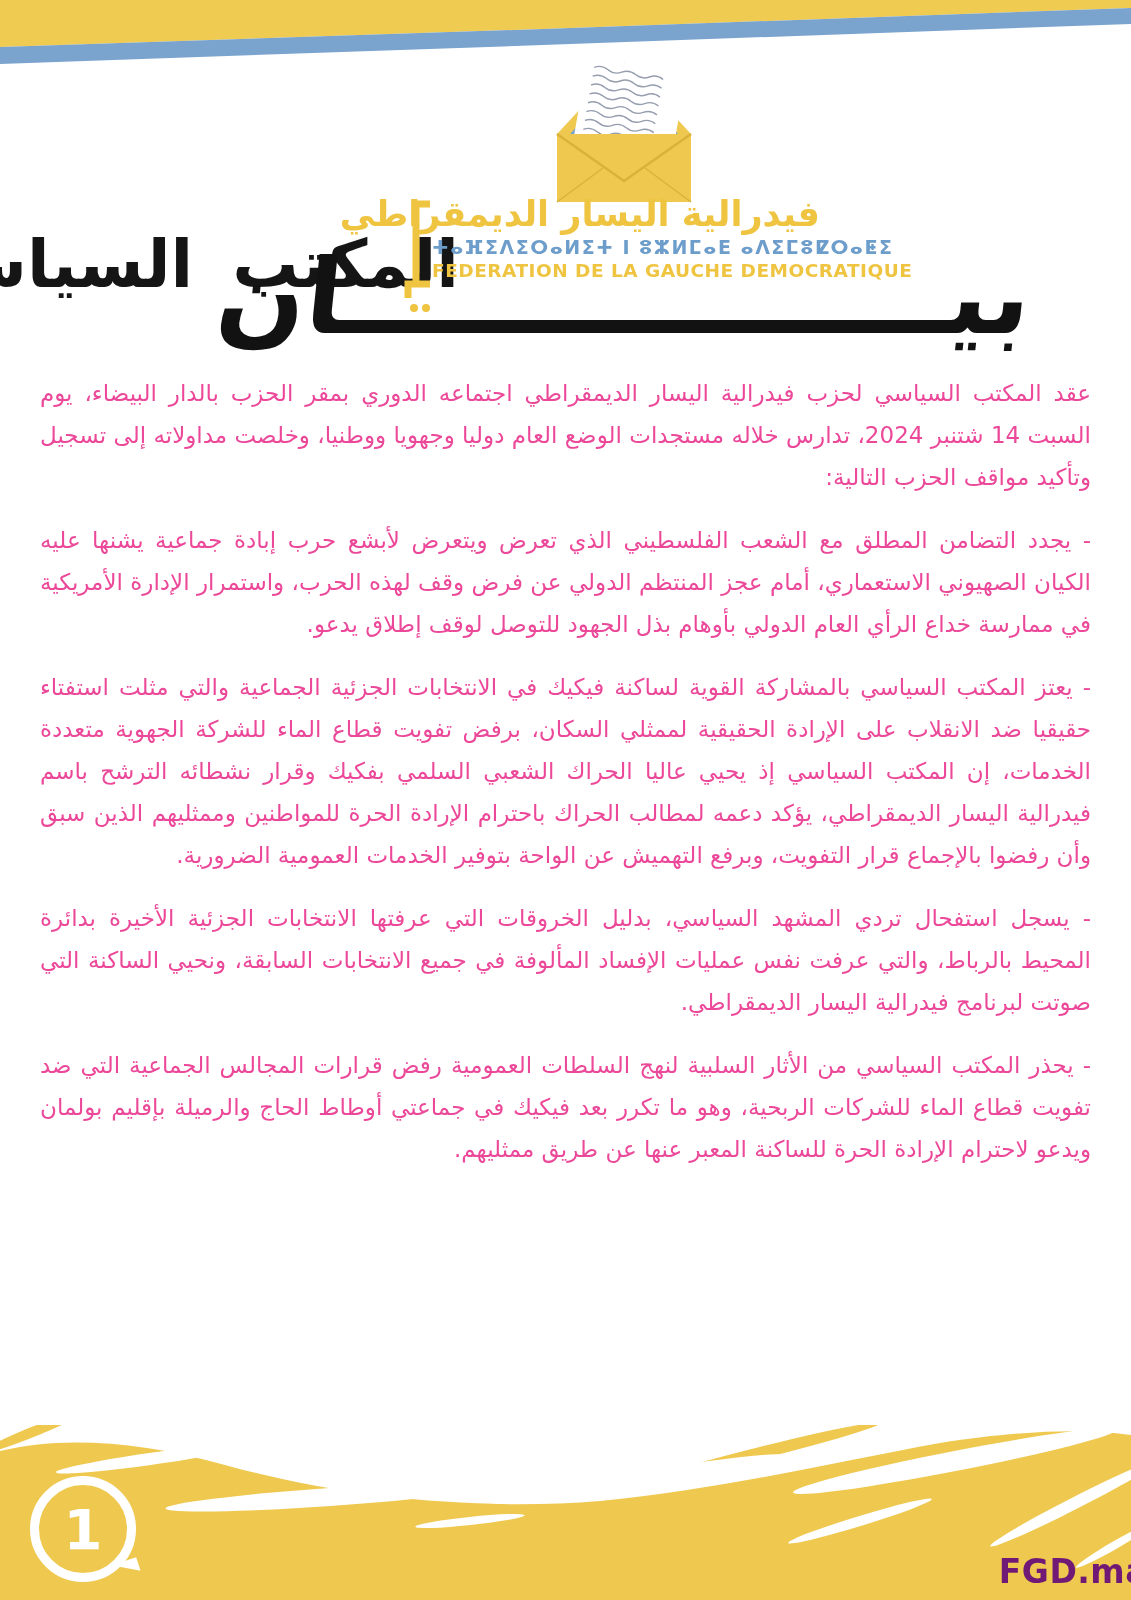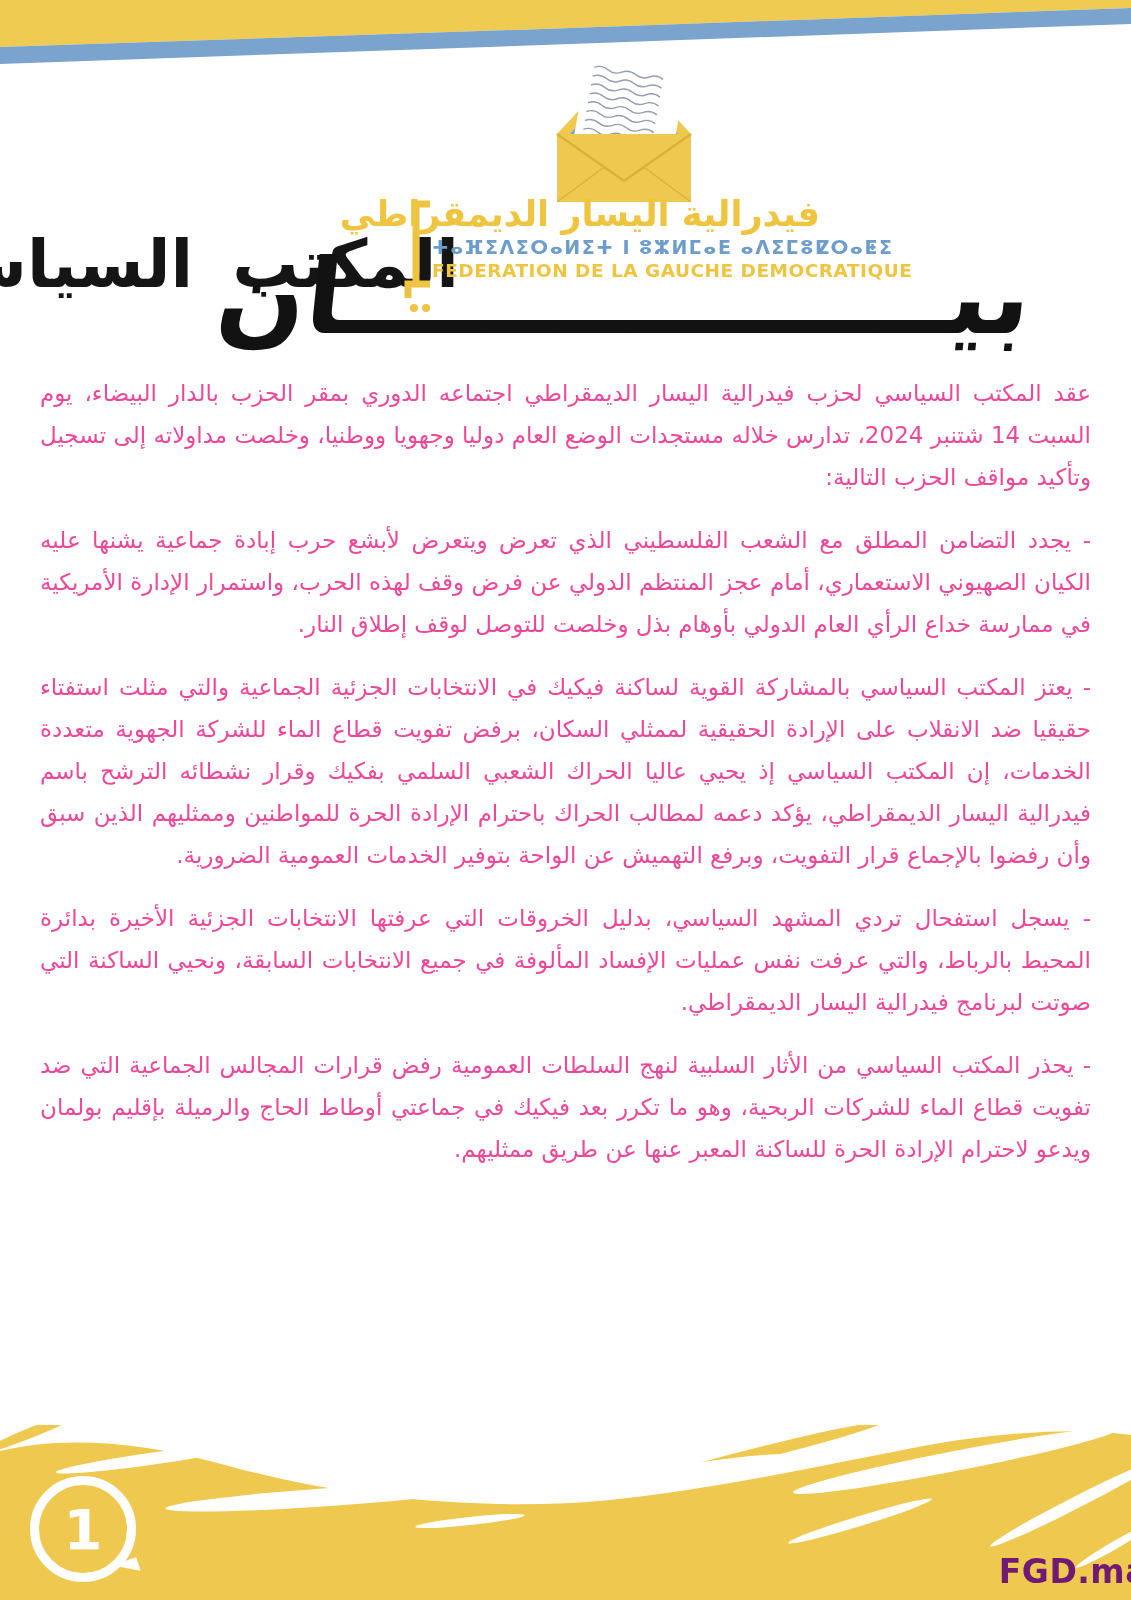--- a/index.html
+++ b/index.html
@@ -138,21 +138,21 @@
   <div class="logo-block">
     <div class="logo-arabic">فيدرالية اليسار الديمقراطي</div>
     <div class="logo-tifinagh">ⵜⴰⴼⵉⴷⵉⵔⴰⵍⵉⵜ ⵏ ⵓⵣⵍⵎⴰⴹ ⴰⴷⵉⵎⵓⵇⵔⴰⵟⵉ</div>
     <div class="logo-french">FEDERATION DE LA GAUCHE DEMOCRATIQUE</div>
   </div>
 
   <div class="bayan">بيـــــــــــــــــان</div>
 
   <main class="statement-body">
     <p>عقد المكتب السياسي لحزب فيدرالية اليسار الديمقراطي اجتماعه الدوري بمقر الحزب بالدار البيضاء، يوم السبت 14 شتنبر 2024، تدارس خلاله مستجدات الوضع العام دوليا وجهويا ووطنيا، وخلصت مداولاته إلى تسجيل وتأكيد مواقف الحزب التالية:</p>
-    <p>- يجدد التضامن المطلق مع الشعب الفلسطيني الذي تعرض ويتعرض لأبشع حرب إبادة جماعية يشنها عليه الكيان الصهيوني الاستعماري، أمام عجز المنتظم الدولي عن فرض وقف لهذه الحرب، واستمرار الإدارة الأمريكية في ممارسة خداع الرأي العام الدولي بأوهام بذل وخلصت للتوصل لوقف إطلاق النار.</p>
+    <p>- يجدد التضامن المطلق مع الشعب الفلسطيني الذي تعرض ويتعرض لأبشع حرب إبادة جماعية يشنها عليه الكيان الصهيوني الاستعماري، أمام عجز المنتظم الدولي عن فرض وقف لهذه الحرب، واستمرار الإدارة الأمريكية في ممارسة خداع الرأي العام الدولي بأوهام بذل الجهود للتوصل لوقف إطلاق يدعو.</p>
     <p>- يعتز المكتب السياسي بالمشاركة القوية لساكنة فيكيك في الانتخابات الجزئية الجماعية والتي مثلت استفتاء حقيقيا ضد الانقلاب على الإرادة الحقيقية لممثلي السكان، برفض تفويت قطاع الماء للشركة الجهوية متعددة الخدمات، إن المكتب السياسي إذ يحيي عاليا الحراك الشعبي السلمي بفكيك وقرار نشطائه الترشح باسم فيدرالية اليسار الديمقراطي، يؤكد دعمه لمطالب الحراك باحترام الإرادة الحرة للمواطنين وممثليهم الذين سبق وأن رفضوا بالإجماع قرار التفويت، وبرفع التهميش عن الواحة بتوفير الخدمات العمومية الضرورية.</p>
     <p>- يسجل استفحال تردي المشهد السياسي، بدليل الخروقات التي عرفتها الانتخابات الجزئية الأخيرة بدائرة المحيط بالرباط، والتي عرفت نفس عمليات الإفساد المألوفة في جميع الانتخابات السابقة، ونحيي الساكنة التي صوتت لبرنامج فيدرالية اليسار الديمقراطي.</p>
     <p>- يحذر المكتب السياسي من الأثار السلبية لنهج السلطات العمومية رفض قرارات المجالس الجماعية التي ضد تفويت قطاع الماء للشركات الربحية، وهو ما تكرر بعد فيكيك في جماعتي أوطاط الحاج والرميلة بإقليم بولمان ويدعو لاحترام الإرادة الحرة للساكنة المعبر عنها عن طريق ممثليهم.</p>
   </main>
 
   <div class="footer-art">
     <svg width="1131" height="175" viewBox="0 0 1131 175">
 
       <g fill="#EFC94F">
         <ellipse cx="760" cy="28" rx="125" ry="6" transform="rotate(-14 760 28)"></ellipse>

